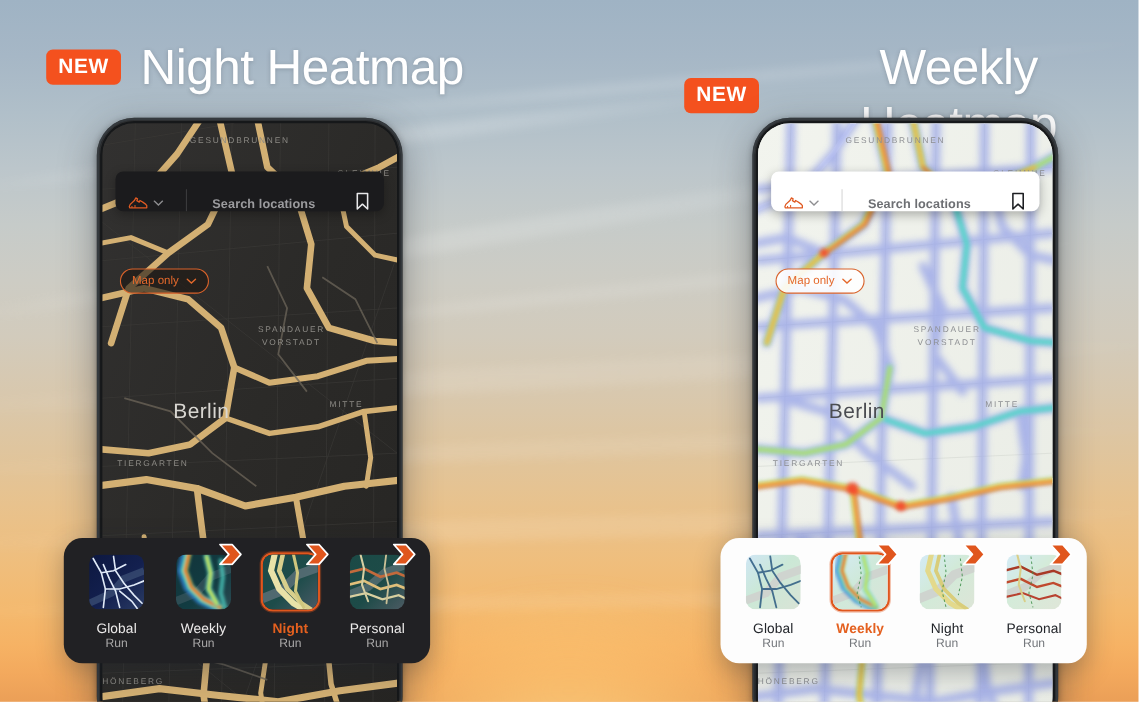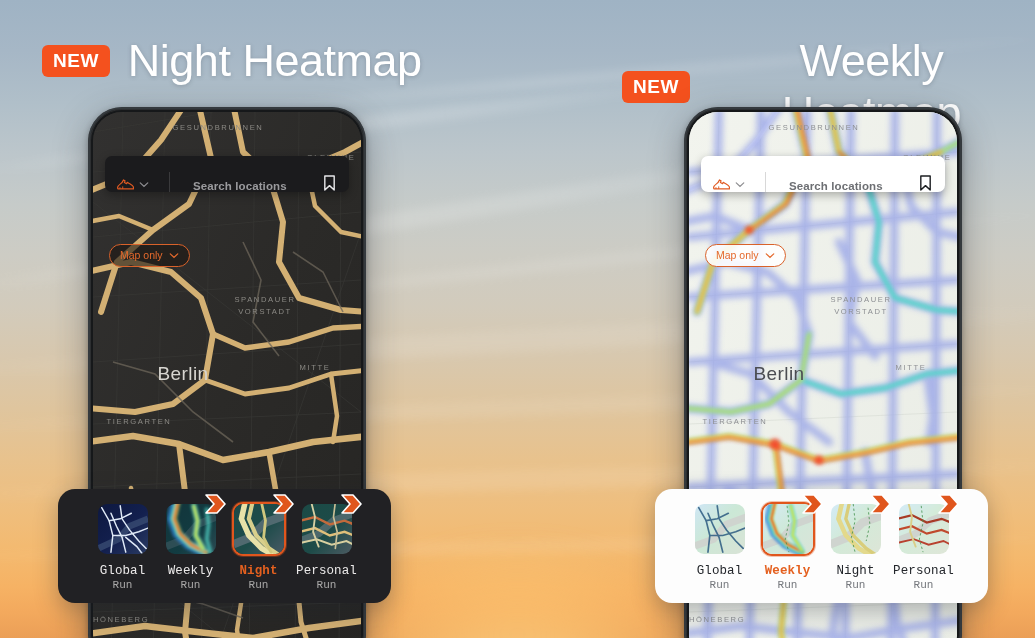--- a/index.html
+++ b/index.html
@@ -115,23 +115,22 @@
     display: inline-flex; align-items: center; gap: 6px;
     border: 1.4px solid #d9622a; border-radius: 14px;
     padding: 4px 10px 5px; font-size: 10.5px; color: #e4692c; font-weight: 500; margin-top: 44px;
   }
   .chip-dark  { background: rgba(30,24,20,.62); }
   .chip-light { background: rgba(255,255,255,.88); }
 
   
   .panel {
     position: absolute; border-radius: 17px; padding: 13px 14px 12px;
-    display: flex; justify-content: center;
+    display: flex; justify-content: space-between;
     box-shadow: 0 8px 24px rgba(30,35,45,.30);
-    font-family: Liberation Mono, monospace;
   }
   .panel-dark  { background: #212124; left: 58px; top: 489px; width: 333px; }
   .panel-light { background: #fdfdfd; left: 655px; top: 489px; width: 333px; }
 
   .card { width: 68px; display: flex; flex-direction: column; align-items: center; position: relative; }
   .thumb-wrap { position: relative; width: 54px; height: 54px; }
   .thumb {
     width: 54px; height: 54px; border-radius: 11px; overflow: hidden; display: block;
     border: 2px solid transparent;
   }

